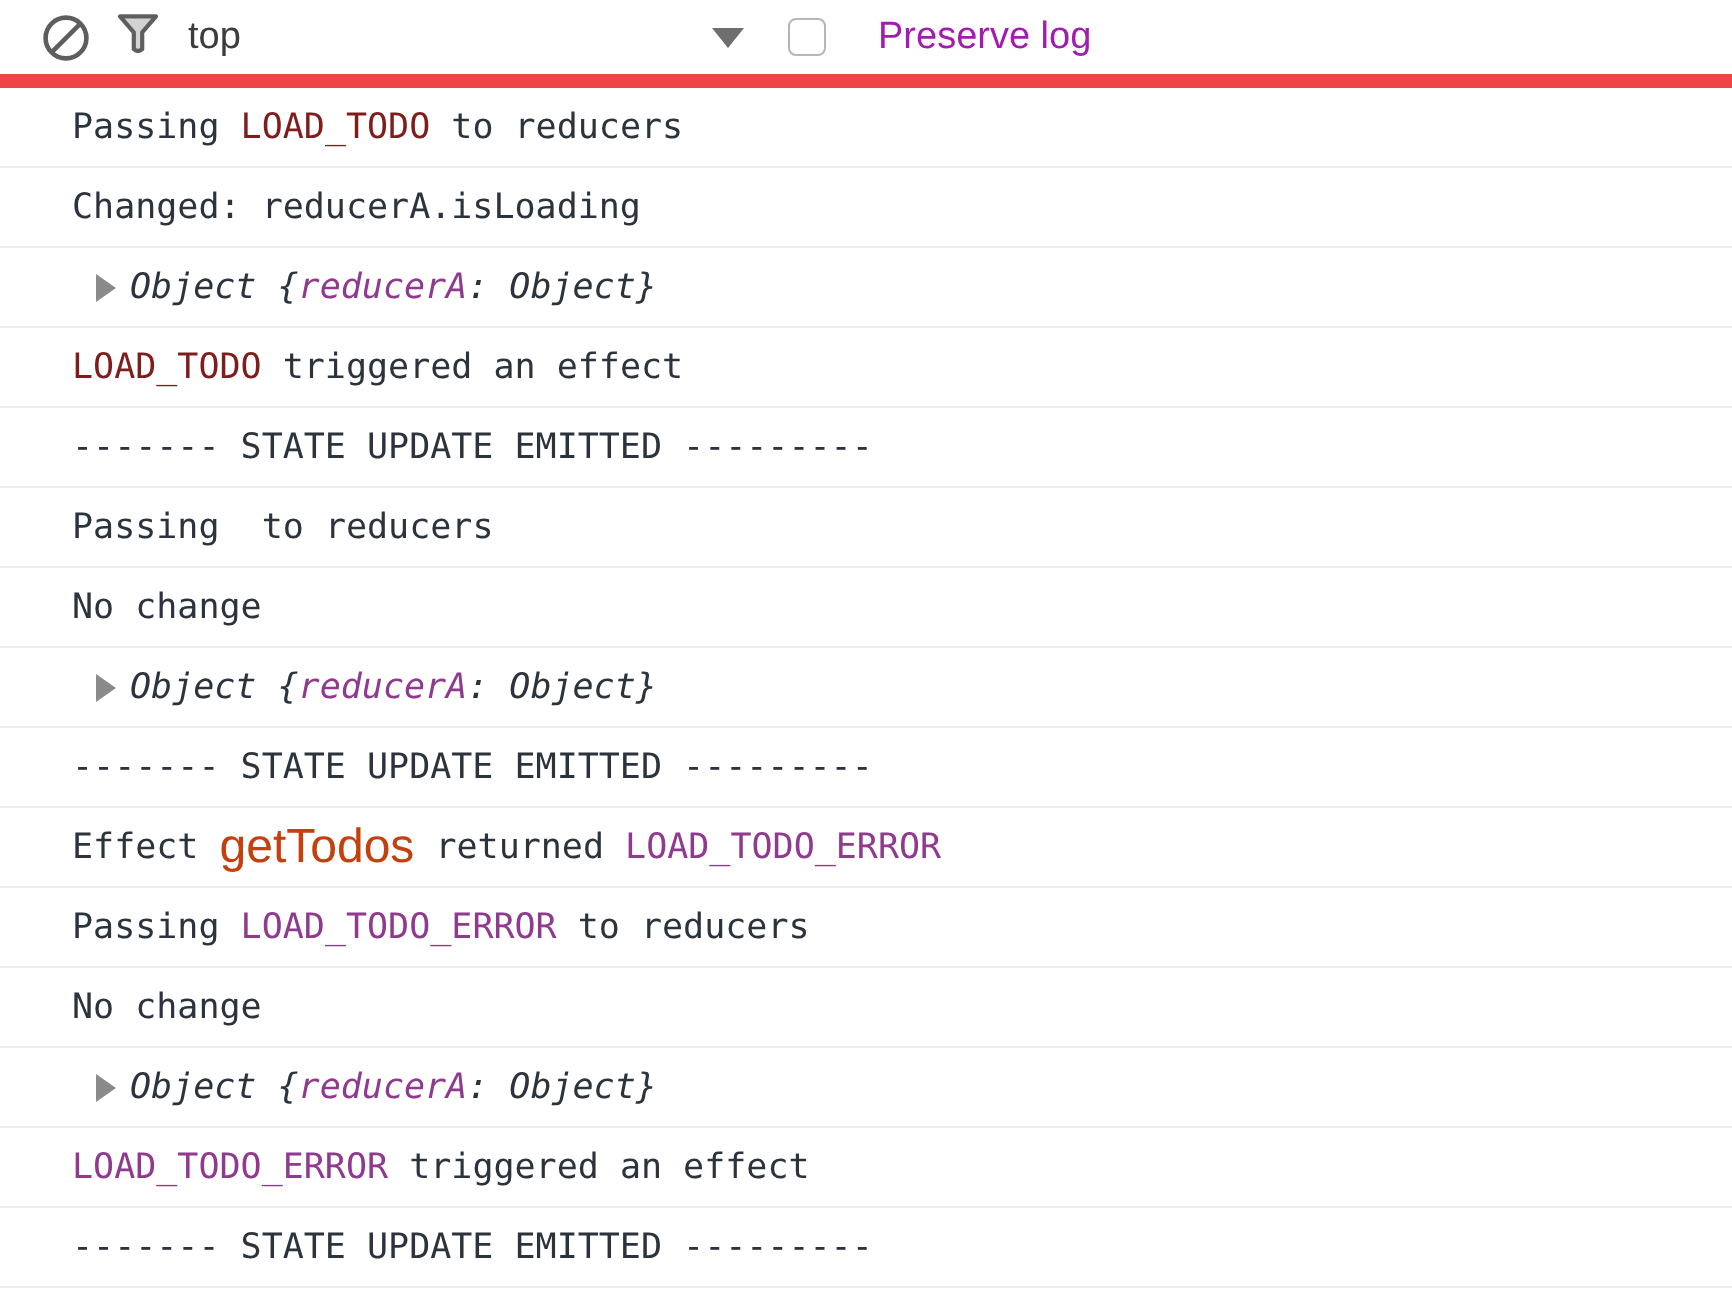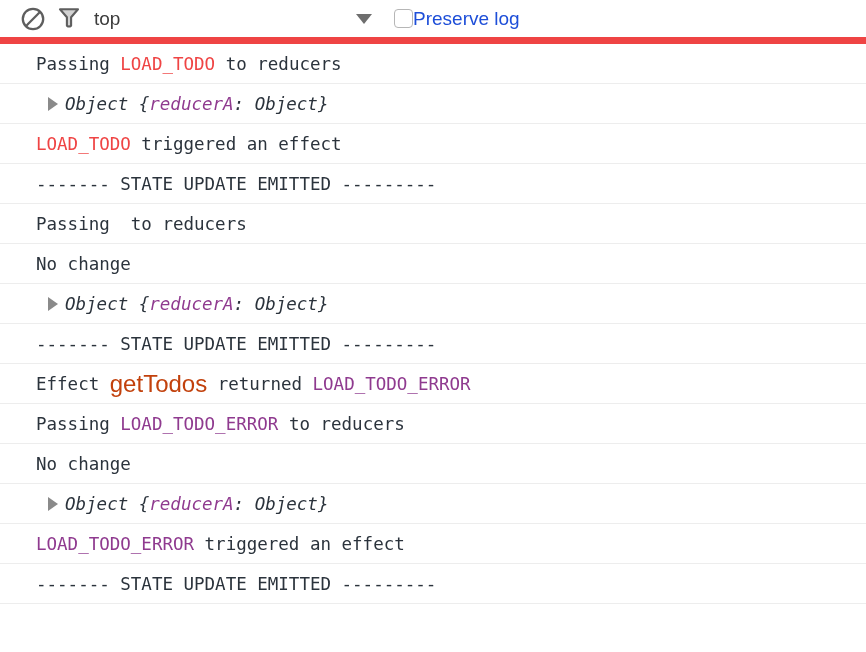--- a/index.html
+++ b/index.html
@@ -83,22 +83,22 @@
     width: 19px;
     height: 19px;
     border: 1.5px solid #b6b6b6;
     border-radius: 4px;
     background: #ffffff;
     box-sizing: border-box;
     flex: 0 0 auto;
   }
   .preserve-label {
     font-size: 19px;
-    color: #1d4ed8;
-    margin-left: 0;
+    color: #a21caf;
+    margin-left: 26px;
     white-space: nowrap;
   }
 
   
   .console-list {
     width: 100%;
   }
   .log-row {
     height: 40px;
     box-sizing: border-box;
@@ -109,21 +109,21 @@
     font-family: "DejaVu Sans Mono", "Liberation Mono", monospace;
     font-size: 17.5px;
     color: #2b333c;
     white-space: pre;
     overflow: hidden;
   }
   .log-row.object-row { padding-left: 48px; align-items: center; }
 
   .tok { white-space: pre; }
   .tok.plain  { color: #2b333c; }
-  .tok.blue   { color: #ef4444; }
+  .tok.blue   { color: #7f1d1d; }
   .tok.olive  { color: #7d7024; }
   .tok.purple { color: #8f3a8f; }
   .tok.bold-sans {
     font-family: "Liberation Sans", sans-serif;
     font-weight: normal;
     color: #c2410c;
     font-size: 24px;
   }
   .tok.italic { font-style: italic; }
 
@@ -167,20 +167,21 @@
 
   <label class="preserve-group">
     <span class="checkbox"></span>
     <span class="preserve-label">Preserve log</span>
   </label>
 
 </div>
 
 <div class="console-list">
     <div class="log-row"><span class="tok plain">Passing </span><span class="tok blue">LOAD_TODO</span><span class="tok plain"> to reducers</span></div>
+    <div class="log-row"><span class="tok plain">Changed: reducerA.isLoading</span></div>
     <div class="log-row object-row"><span class="disclosure"></span><span class="tok plain italic">Object {</span><span class="tok purple italic">reducerA</span><span class="tok plain italic">: Object}</span></div>
     <div class="log-row"><span class="tok blue">LOAD_TODO</span><span class="tok plain"> triggered an effect</span></div>
     <div class="log-row"><span class="tok plain">------- STATE UPDATE EMITTED ---------</span></div>
     <div class="log-row"><span class="tok plain">Passing </span><span class="tok plain"> to reducers</span></div>
     <div class="log-row"><span class="tok plain">No change</span></div>
     <div class="log-row object-row"><span class="disclosure"></span><span class="tok plain italic">Object {</span><span class="tok purple italic">reducerA</span><span class="tok plain italic">: Object}</span></div>
     <div class="log-row"><span class="tok plain">------- STATE UPDATE EMITTED ---------</span></div>
     <div class="log-row"><span class="tok plain">Effect </span><span class="tok bold-sans">getTodos</span><span class="tok plain"> returned </span><span class="tok purple">LOAD_TODO_ERROR</span></div>
     <div class="log-row"><span class="tok plain">Passing </span><span class="tok purple">LOAD_TODO_ERROR</span><span class="tok plain"> to reducers</span></div>
     <div class="log-row"><span class="tok plain">No change</span></div>

